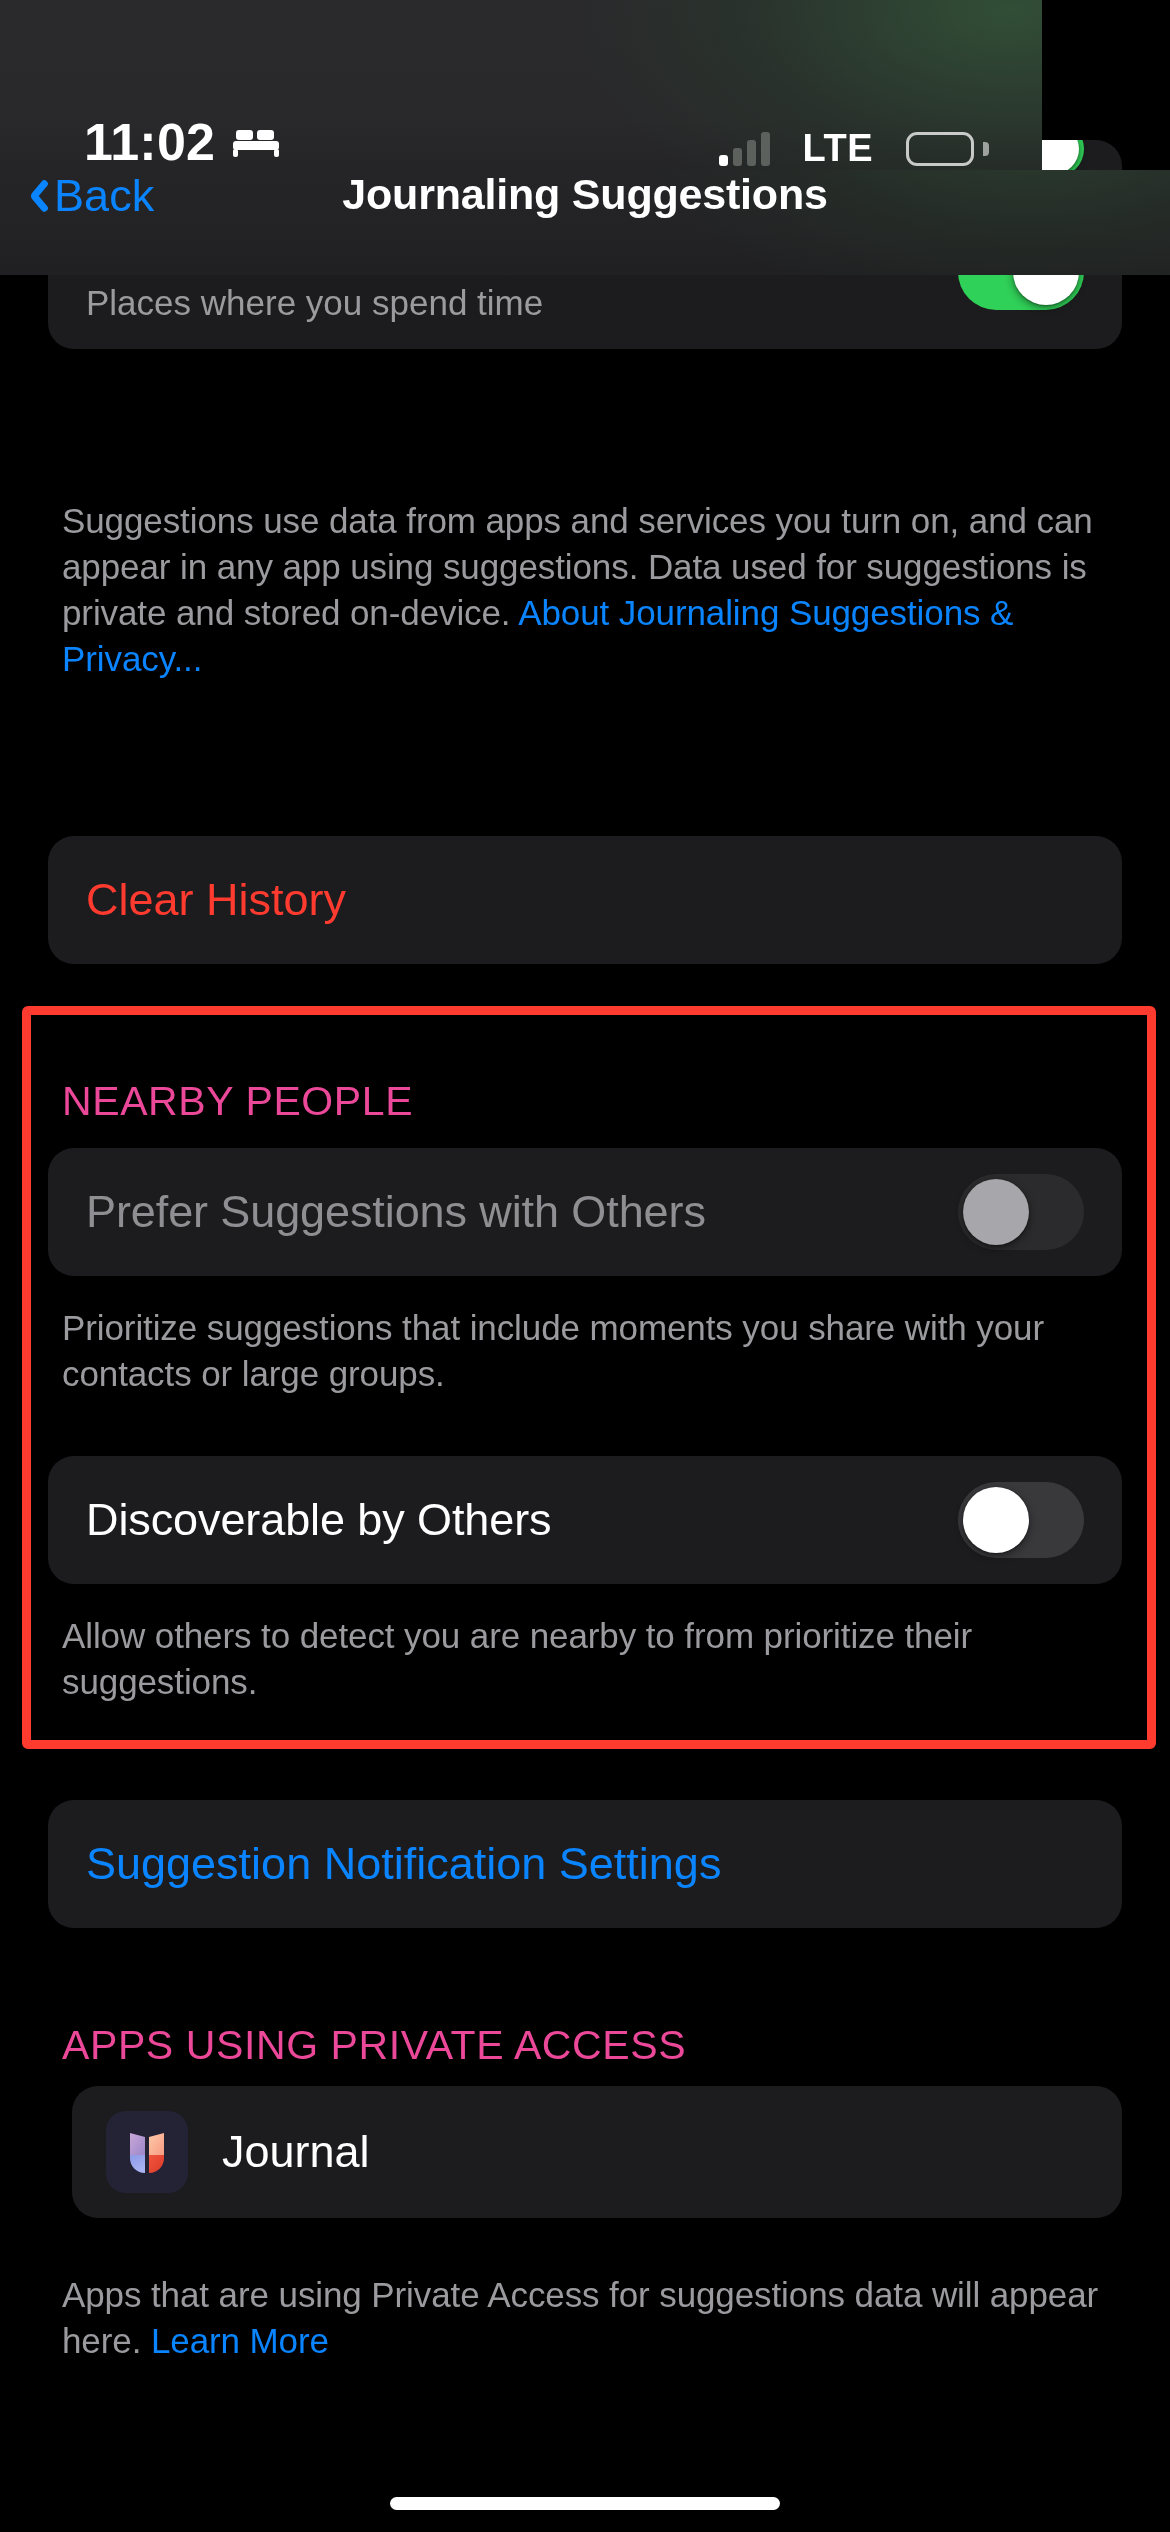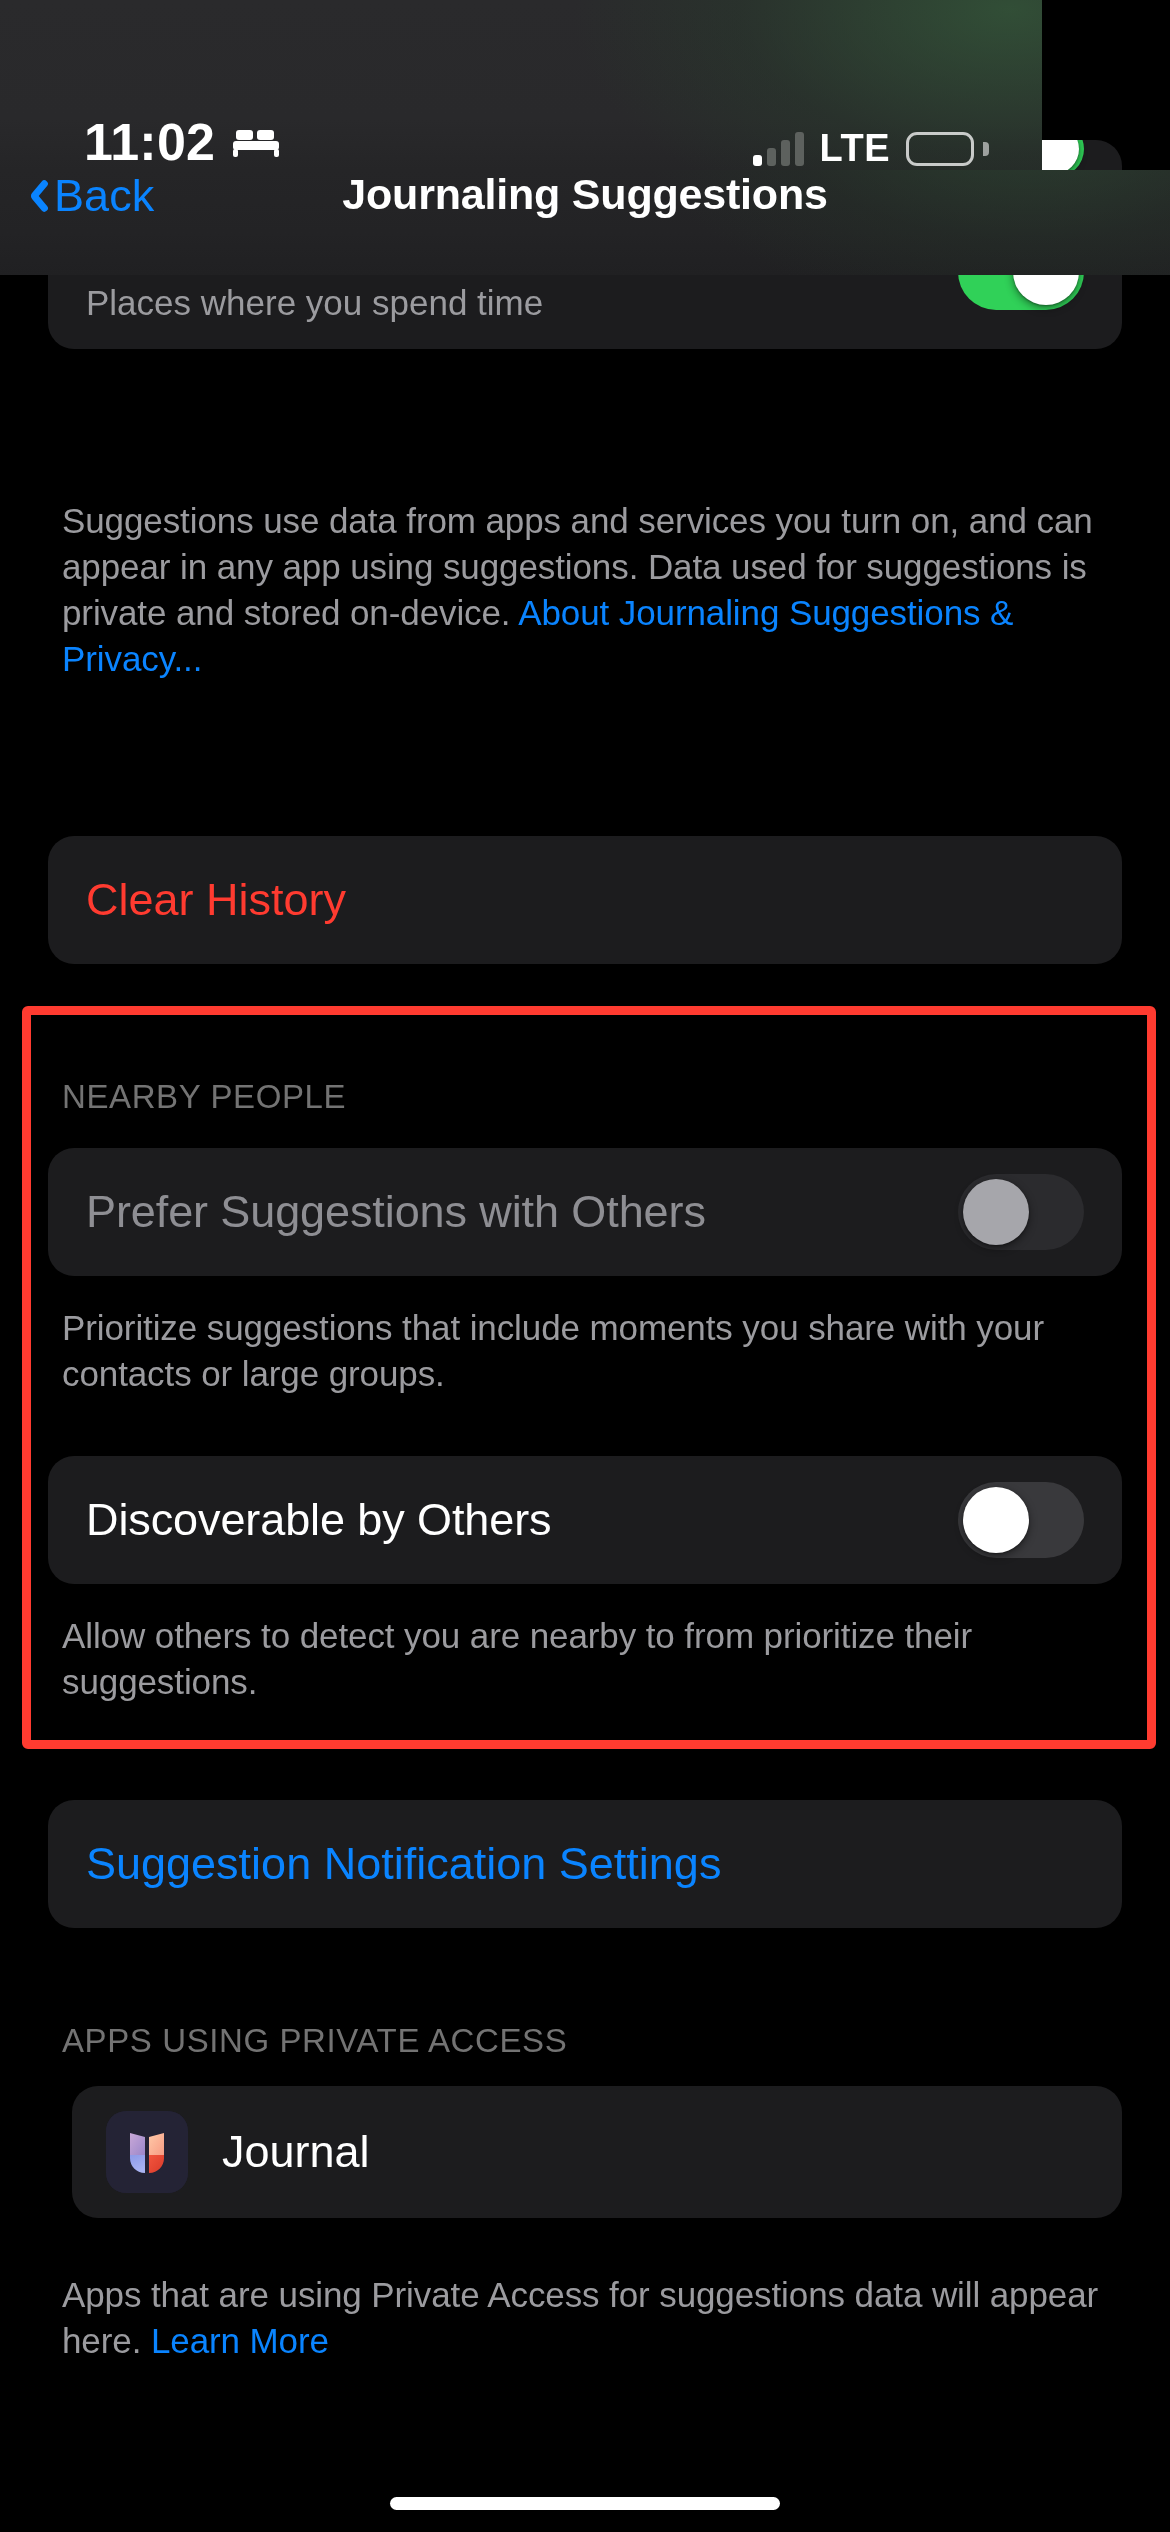--- a/index.html
+++ b/index.html
@@ -21,21 +21,21 @@
       linear-gradient(180deg, #2a2a2c 0%, #29292b 70%, #252527 100%);
     display:flex; align-items:flex-end; justify-content:space-between;
     padding:52px 62px 0 84px;
   }
   .sb-left { display:flex; align-items:center; gap:18px; }
   .sb-time {
     color:#fff; font-size:52px; font-weight:600; letter-spacing:0.2px;
     line-height:56px;
   }
   .sb-focus { width:46px; height:30px; position:relative; display:block; }
-  .sb-right { display:flex; align-items:center; gap:16px; padding-top:8px; }
+  .sb-right { display:flex; align-items:center; gap:33px; padding-top:8px; }
   .signal { display:flex; align-items:flex-end; gap:5px; height:34px; }
   .signal i { display:block; width:9px; border-radius:3px; background:#5d615e; }
   .signal i:nth-child(1){ height:11px; background:#ffffff; }
   .signal i:nth-child(2){ height:18px; }
   .signal i:nth-child(3){ height:26px; }
   .signal i:nth-child(4){ height:34px; }
   .lte { color:#fff; font-size:38px; font-weight:600; letter-spacing:0.5px; }
   .battery { position:relative; width:74px; height:36px; display:flex; align-items:center; }
   .batt-body {
     width:68px; height:34px; border:3.5px solid rgba(255,255,255,0.75);
@@ -107,21 +107,21 @@
   .toggle.disabled { background:#2b2b2e; }
   .toggle.disabled .knob { left:5px; background:#a6a6ab; }
 
   .footnote {
     color:#9b9b9f; font-size:35px; line-height:46px; font-weight:400;
     padding:0 14px; letter-spacing:-0.1px;
   }
   .footnote a, .link { color:#0a84ff; text-decoration:none; }
 
   .section-header {
-    color:#737373; font-size:33px; font-weight:400;
+    color:#ec4899; font-size:41px; font-weight:400;
     letter-spacing:0.6px; padding:0 14px;
   }
 
   .link-row {
     display:flex; align-items:center; min-height:128px; padding:8px 38px;
     cursor:pointer;
   }
   .link-row-label { font-size:45px; font-weight:400; }
   .destructive { color:#ff3b30; }
   .tint { color:#0a84ff; }

